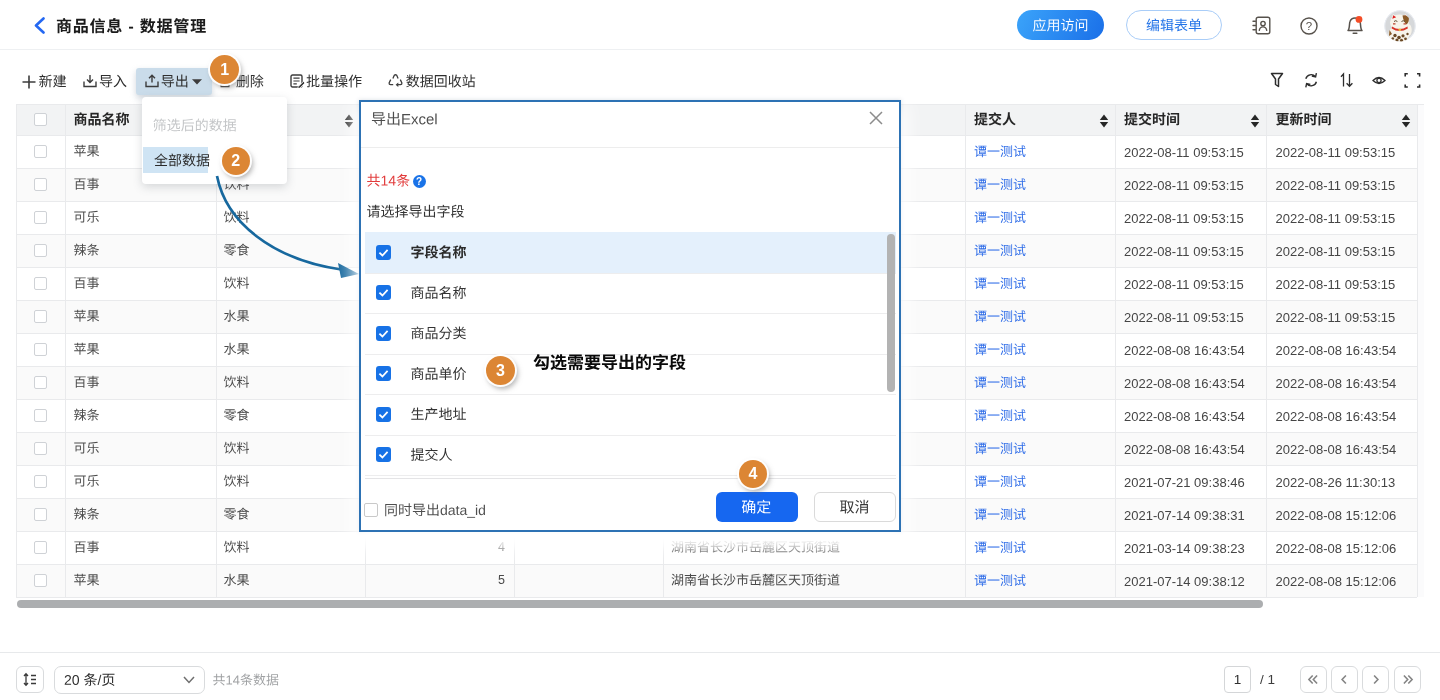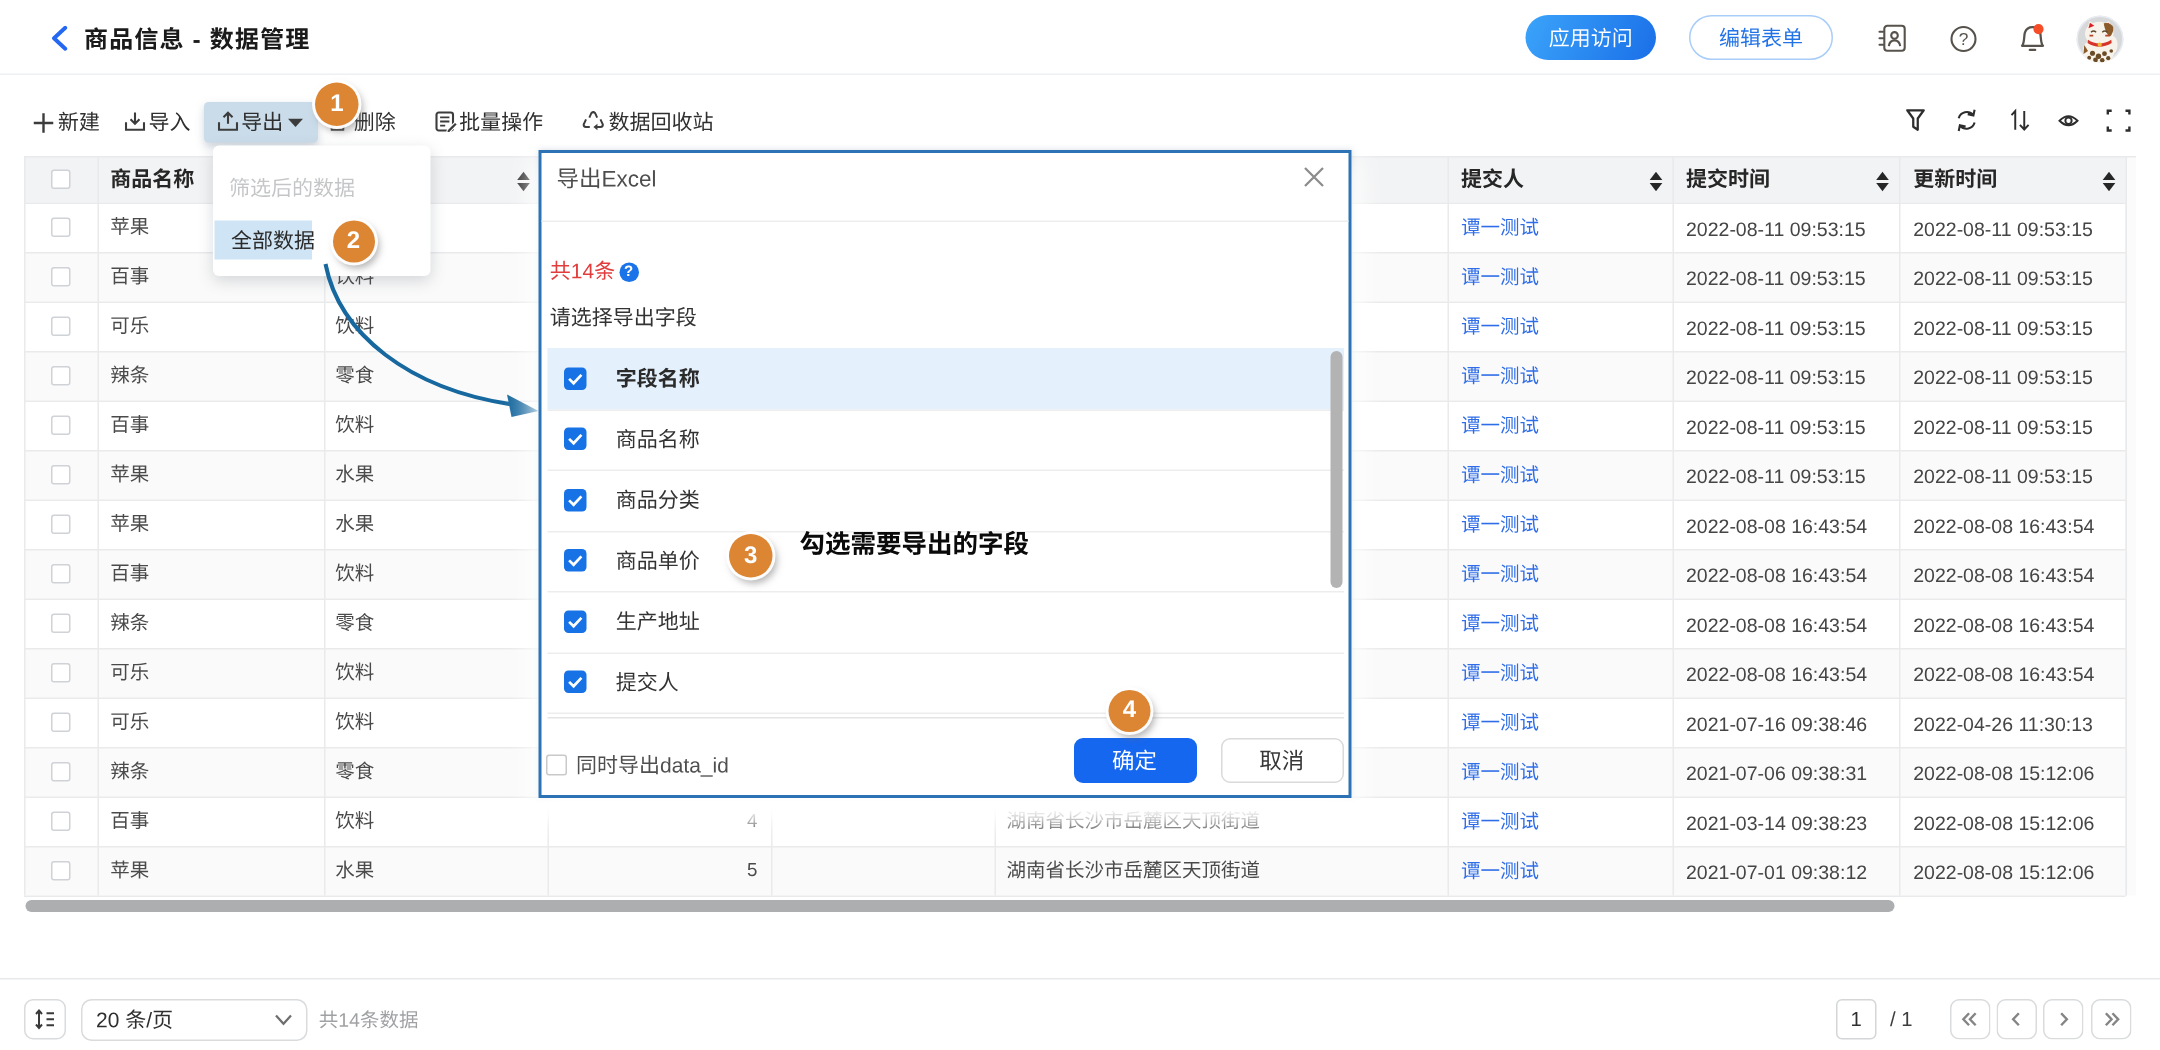--- a/index.html
+++ b/index.html
@@ -205,30 +205,30 @@
     <div class="cb" style="left:33.5px;top:375.5px;width:13px;height:13px"></div>
     <div class="abs" style="left:1124px;top:377.2px;width:140px;font-size:13px;color:#454545;line-height:13px">2022-08-08 16:43:54</div>
     <div class="abs" style="left:1275.5px;top:377.2px;width:140px;font-size:13px;color:#454545;line-height:13px">2022-08-08 16:43:54</div>
     <div class="cb" style="left:33.5px;top:408.5px;width:13px;height:13px"></div>
     <div class="abs" style="left:1124px;top:410.2px;width:140px;font-size:13px;color:#454545;line-height:13px">2022-08-08 16:43:54</div>
     <div class="abs" style="left:1275.5px;top:410.2px;width:140px;font-size:13px;color:#454545;line-height:13px">2022-08-08 16:43:54</div>
     <div class="cb" style="left:33.5px;top:441.5px;width:13px;height:13px"></div>
     <div class="abs" style="left:1124px;top:443.2px;width:140px;font-size:13px;color:#454545;line-height:13px">2022-08-08 16:43:54</div>
     <div class="abs" style="left:1275.5px;top:443.2px;width:140px;font-size:13px;color:#454545;line-height:13px">2022-08-08 16:43:54</div>
     <div class="cb" style="left:33.5px;top:474.5px;width:13px;height:13px"></div>
-    <div class="abs" style="left:1124px;top:476.2px;width:140px;font-size:13px;color:#454545;line-height:13px">2021-07-16 09:38:46</div>
-    <div class="abs" style="left:1275.5px;top:476.2px;width:140px;font-size:13px;color:#454545;line-height:13px">2022-04-26 11:30:13</div>
+    <div class="abs" style="left:1124px;top:476.2px;width:140px;font-size:13px;color:#454545;line-height:13px">2021-07-21 09:38:46</div>
+    <div class="abs" style="left:1275.5px;top:476.2px;width:140px;font-size:13px;color:#454545;line-height:13px">2022-08-26 11:30:13</div>
     <div class="cb" style="left:33.5px;top:507.5px;width:13px;height:13px"></div>
-    <div class="abs" style="left:1124px;top:509.2px;width:140px;font-size:13px;color:#454545;line-height:13px">2021-07-06 09:38:31</div>
+    <div class="abs" style="left:1124px;top:509.2px;width:140px;font-size:13px;color:#454545;line-height:13px">2021-07-14 09:38:31</div>
     <div class="abs" style="left:1275.5px;top:509.2px;width:140px;font-size:13px;color:#454545;line-height:13px">2022-08-08 15:12:06</div>
     <div class="cb" style="left:33.5px;top:540.5px;width:13px;height:13px"></div>
     <div class="abs" style="left:1124px;top:542.2px;width:140px;font-size:13px;color:#454545;line-height:13px">2021-03-14 09:38:23</div>
     <div class="abs" style="left:1275.5px;top:542.2px;width:140px;font-size:13px;color:#454545;line-height:13px">2022-08-08 15:12:06</div>
     <div class="cb" style="left:33.5px;top:573.5px;width:13px;height:13px"></div>
-    <div class="abs" style="left:1124px;top:575.2px;width:140px;font-size:13px;color:#454545;line-height:13px">2021-07-01 09:38:12</div>
+    <div class="abs" style="left:1124px;top:575.2px;width:140px;font-size:13px;color:#454545;line-height:13px">2021-07-14 09:38:12</div>
     <div class="abs" style="left:1275.5px;top:575.2px;width:140px;font-size:13px;color:#454545;line-height:13px">2022-08-08 15:12:06</div>
     <div class="abs" style="left:365px;top:541.0px;width:140px;font-size:12.5px;color:#4a4a4a;text-align:right;line-height:13px">4</div>
     <div class="abs" style="left:365px;top:574.0px;width:140px;font-size:12.5px;color:#4a4a4a;text-align:right;line-height:13px">5</div>
     <div class="abs" style="left:17px;top:599.5px;width:1246px;height:8px;background:#acaeb0;border-radius:4px"></div>
     <div class="hline" style="left:0;top:652px;width:1440px;background:#e7e9eb"></div>
     <div class="abs" style="left:16px;top:666px;width:28px;height:27px;border:1px solid #d9dbdd;border-radius:6px"></div>
 <svg class="abs" style="left:23px;top:672px" width="14" height="15" viewBox="0 0 14 15">
 <g stroke="#3a3a3a" stroke-width="1.3" fill="none">
 <path d="M3 2 V13 M1 4 L3 1.7 L5 4 M1 11 L3 13.3 L5 11"></path>
 <path d="M8 3.5 h5 M8 7.5 h5 M8 11.5 h5"></path>

